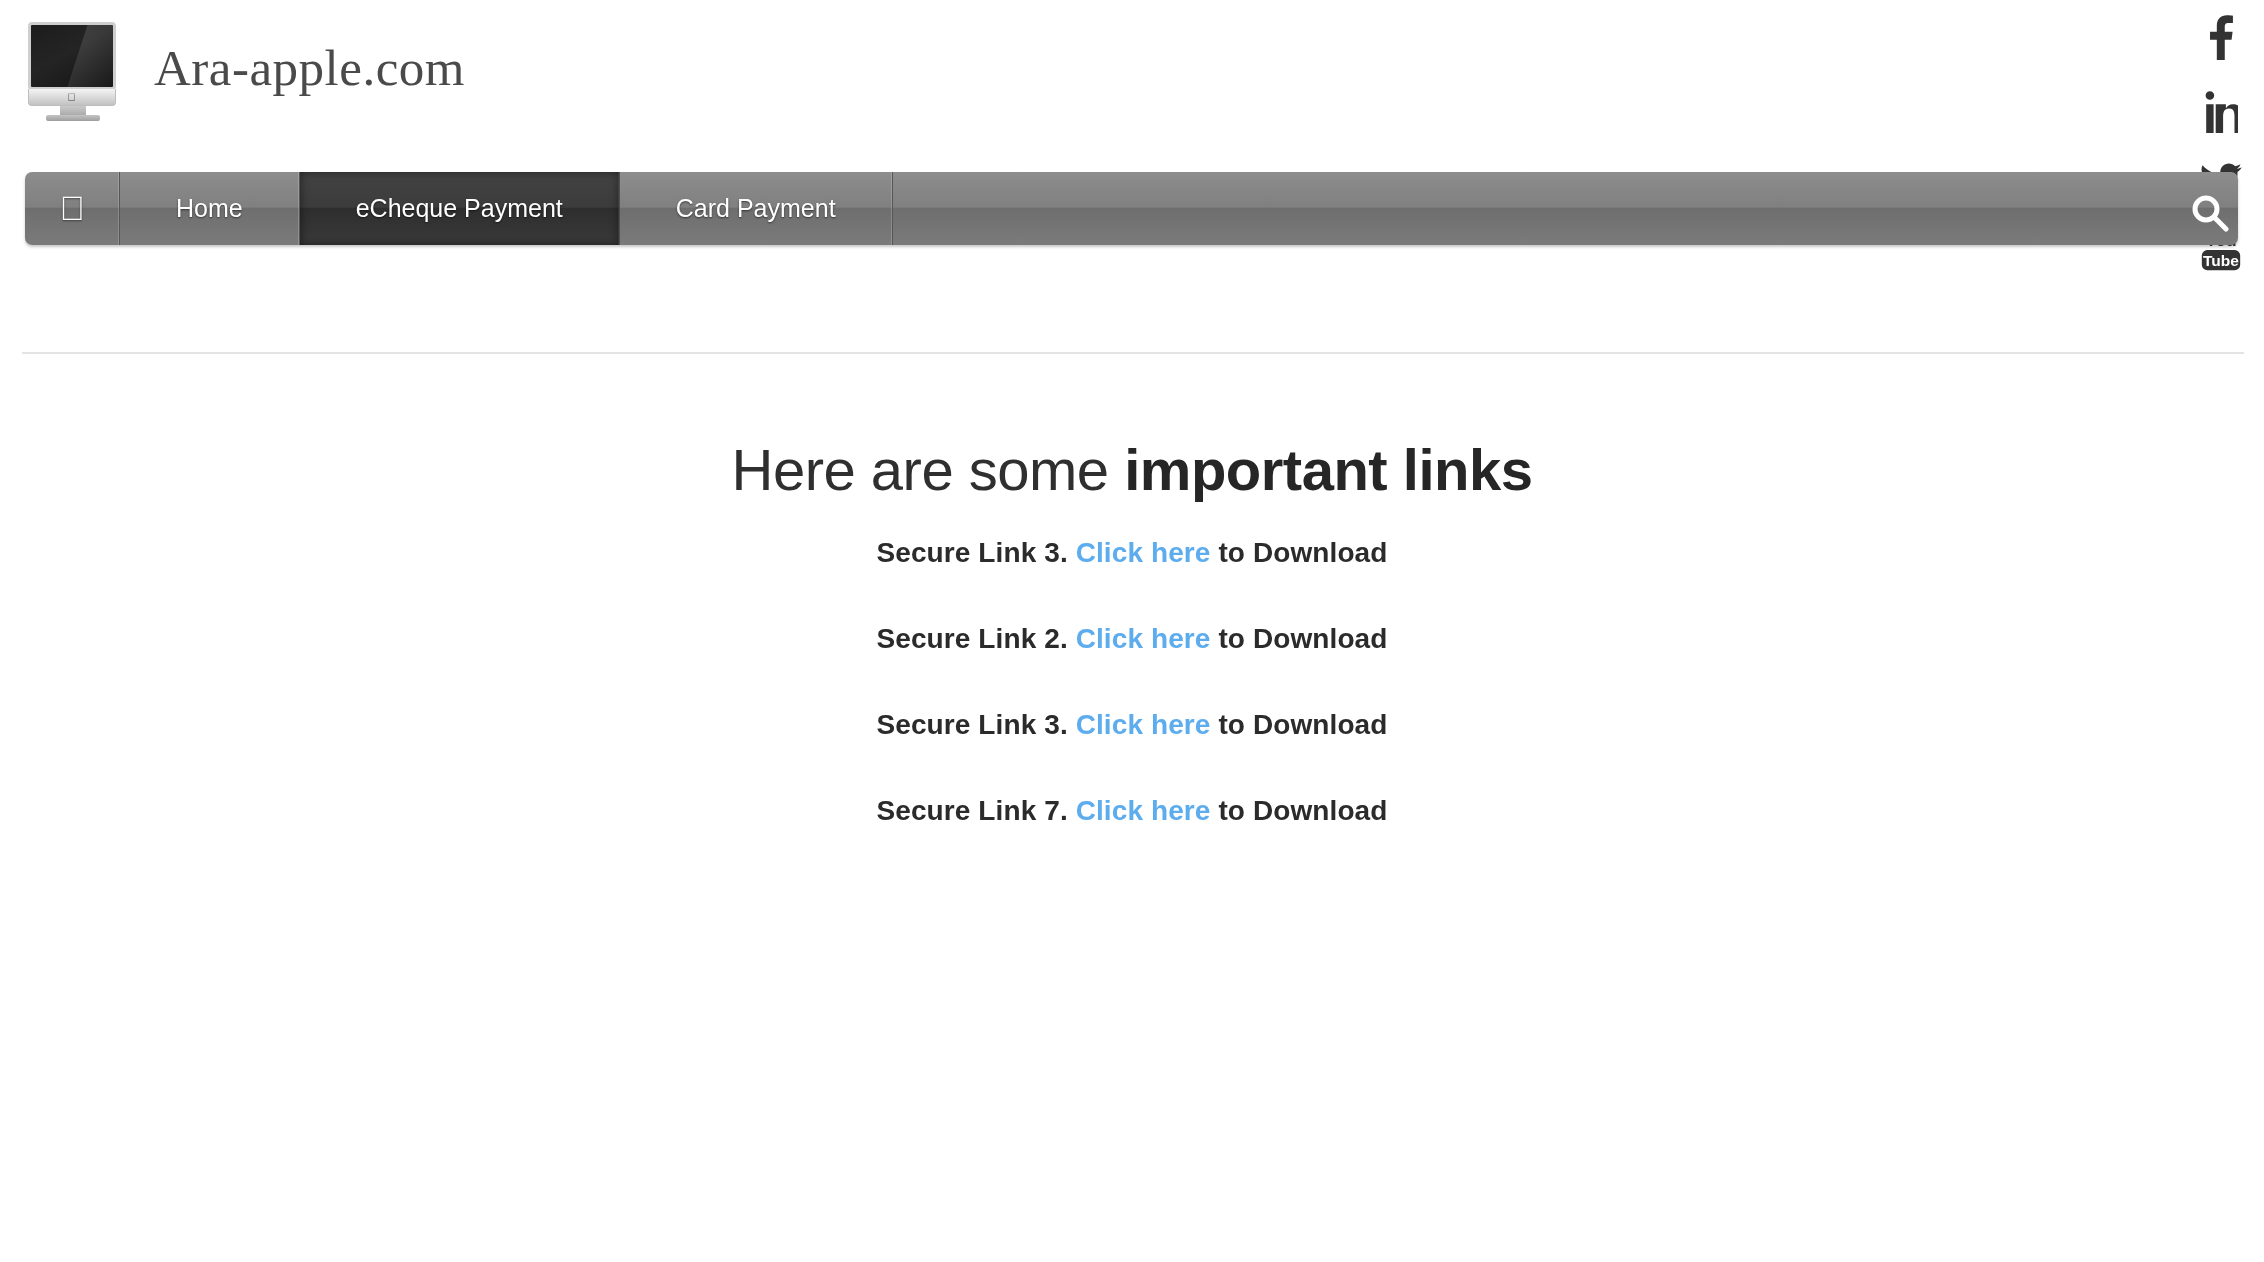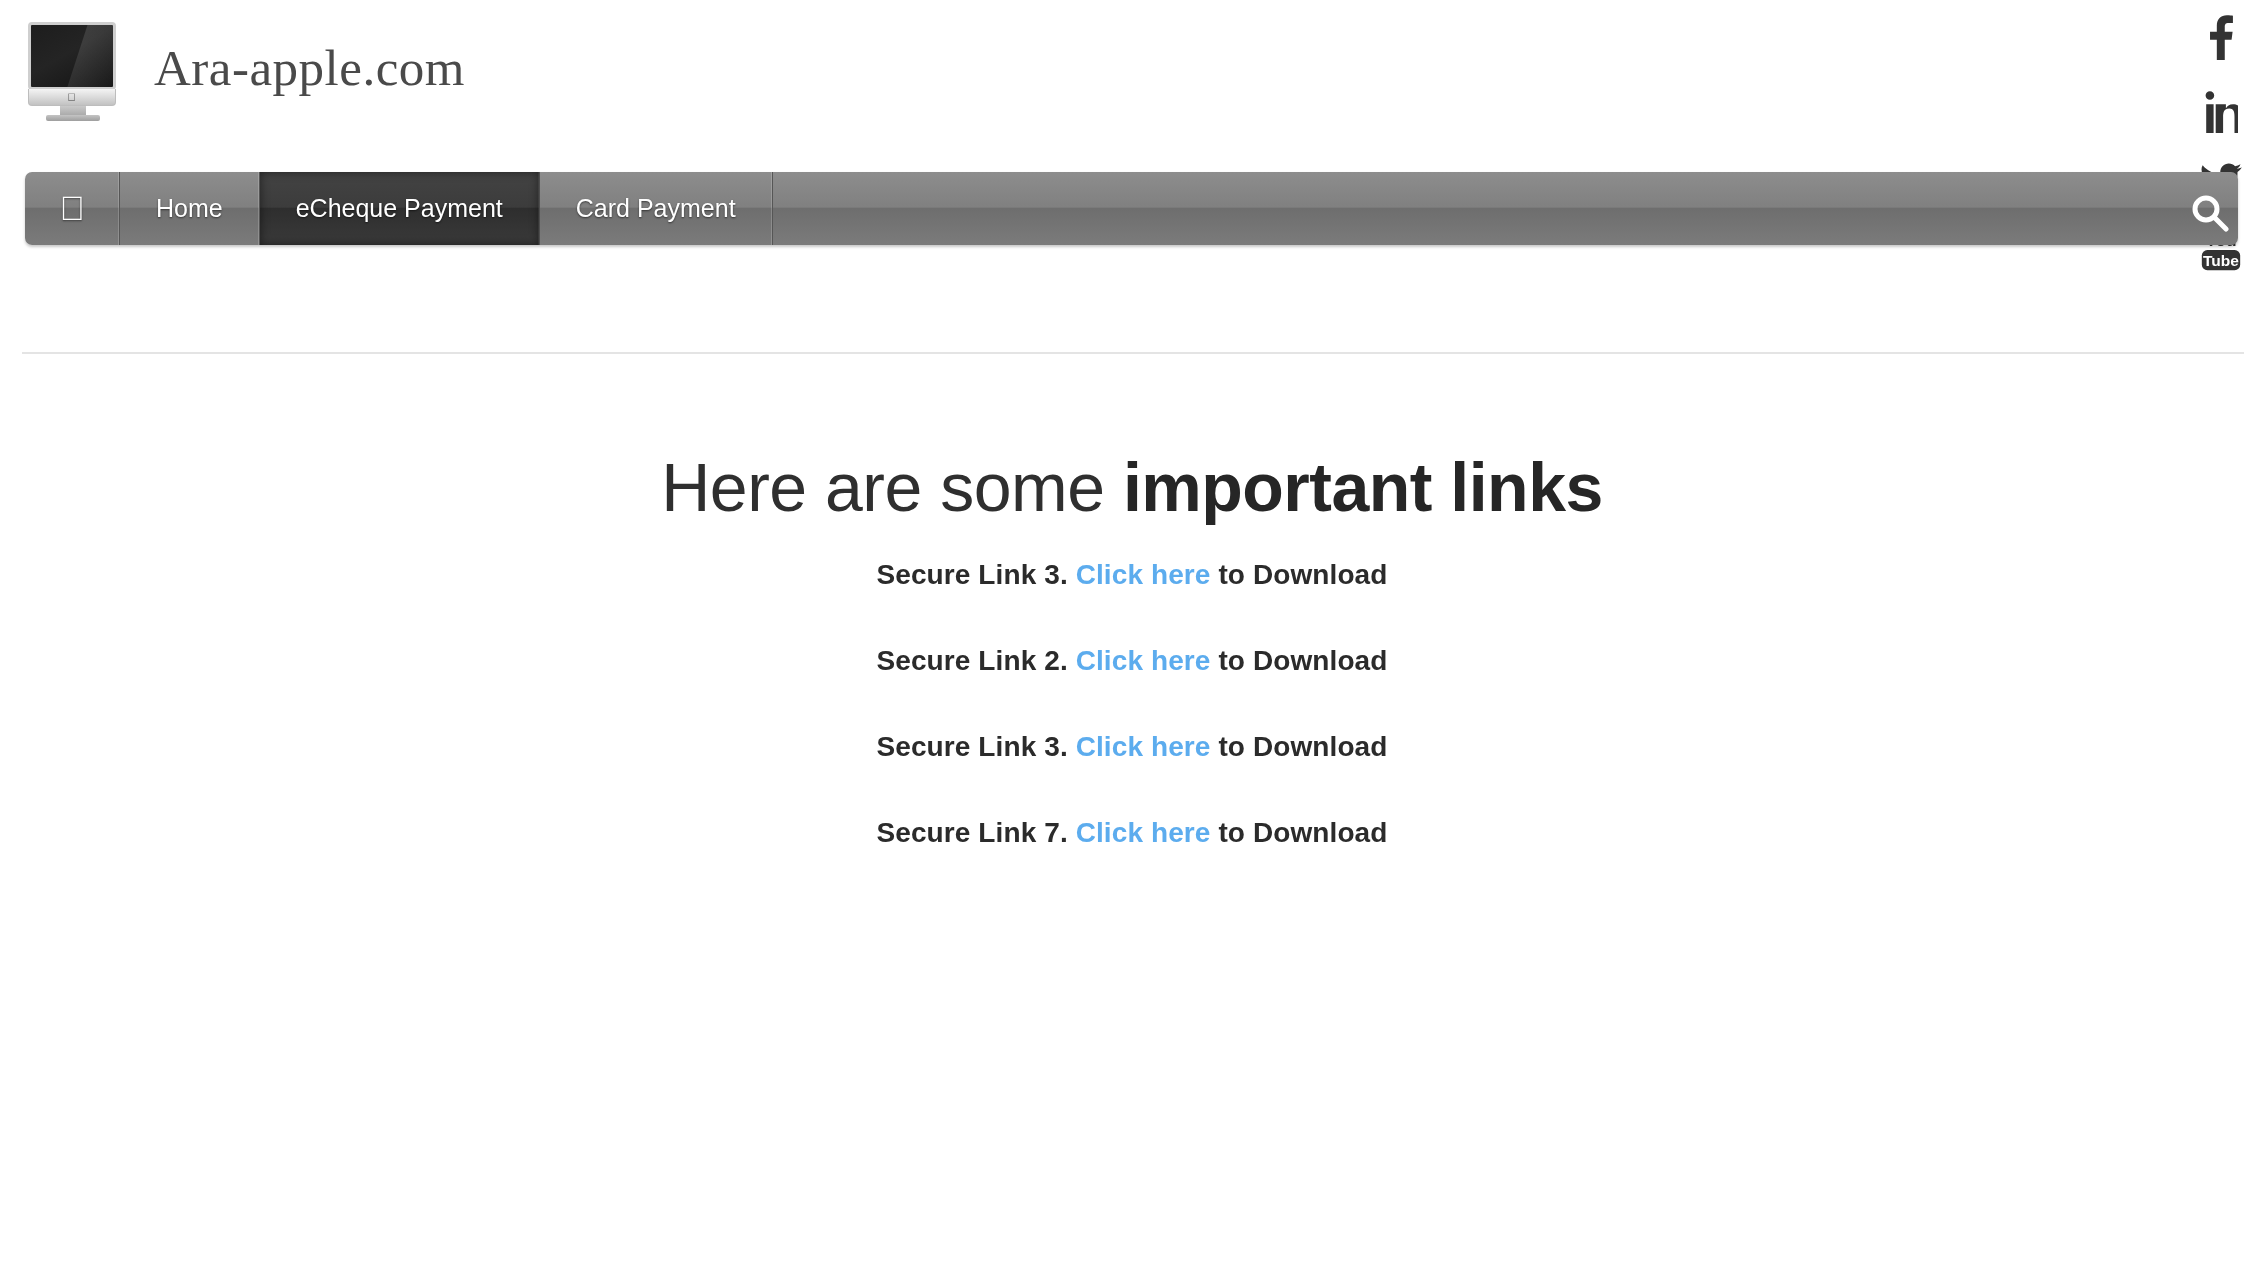--- a/index.html
+++ b/index.html
@@ -139,21 +139,21 @@
     box-shadow: 0 2px 3px rgba(0,0,0,0.22);
     display: flex;
     align-items: stretch;
     overflow: hidden;
   }
   .nav-item {
     position: relative;
     display: flex;
     align-items: center;
     justify-content: center;
-    padding: 0 36px;
+    padding: 0 56px;
     color: #ffffff;
     font-size: 25px;
     font-family: "Liberation Sans", sans-serif;
     text-shadow: 0 1px 2px rgba(0,0,0,0.55);
     cursor: pointer;
     white-space: nowrap;
     box-sizing: border-box;
     border-right: 1px solid #565656;
     box-shadow: inset -1px 0 0 rgba(255,255,255,0.18);
   }
@@ -201,23 +201,23 @@
 
   
   .main {
     position: absolute;
     left: 0;
     top: 380px;
     width: 2264px;
   }
   .page-title {
     text-align: center;
-    margin: 12px;
+    margin: 0;
     padding-top: 60px;
-    font-size: 68px;
+    font-size: 58px;
     line-height: 1.05;
     color: #2f2f2f;
     font-weight: 300;
     letter-spacing: -0.5px;
     font-family: "Liberation Sans", sans-serif;
   }
   .page-title .title-strong {
     font-weight: bold;
     color: #262626;
   }

